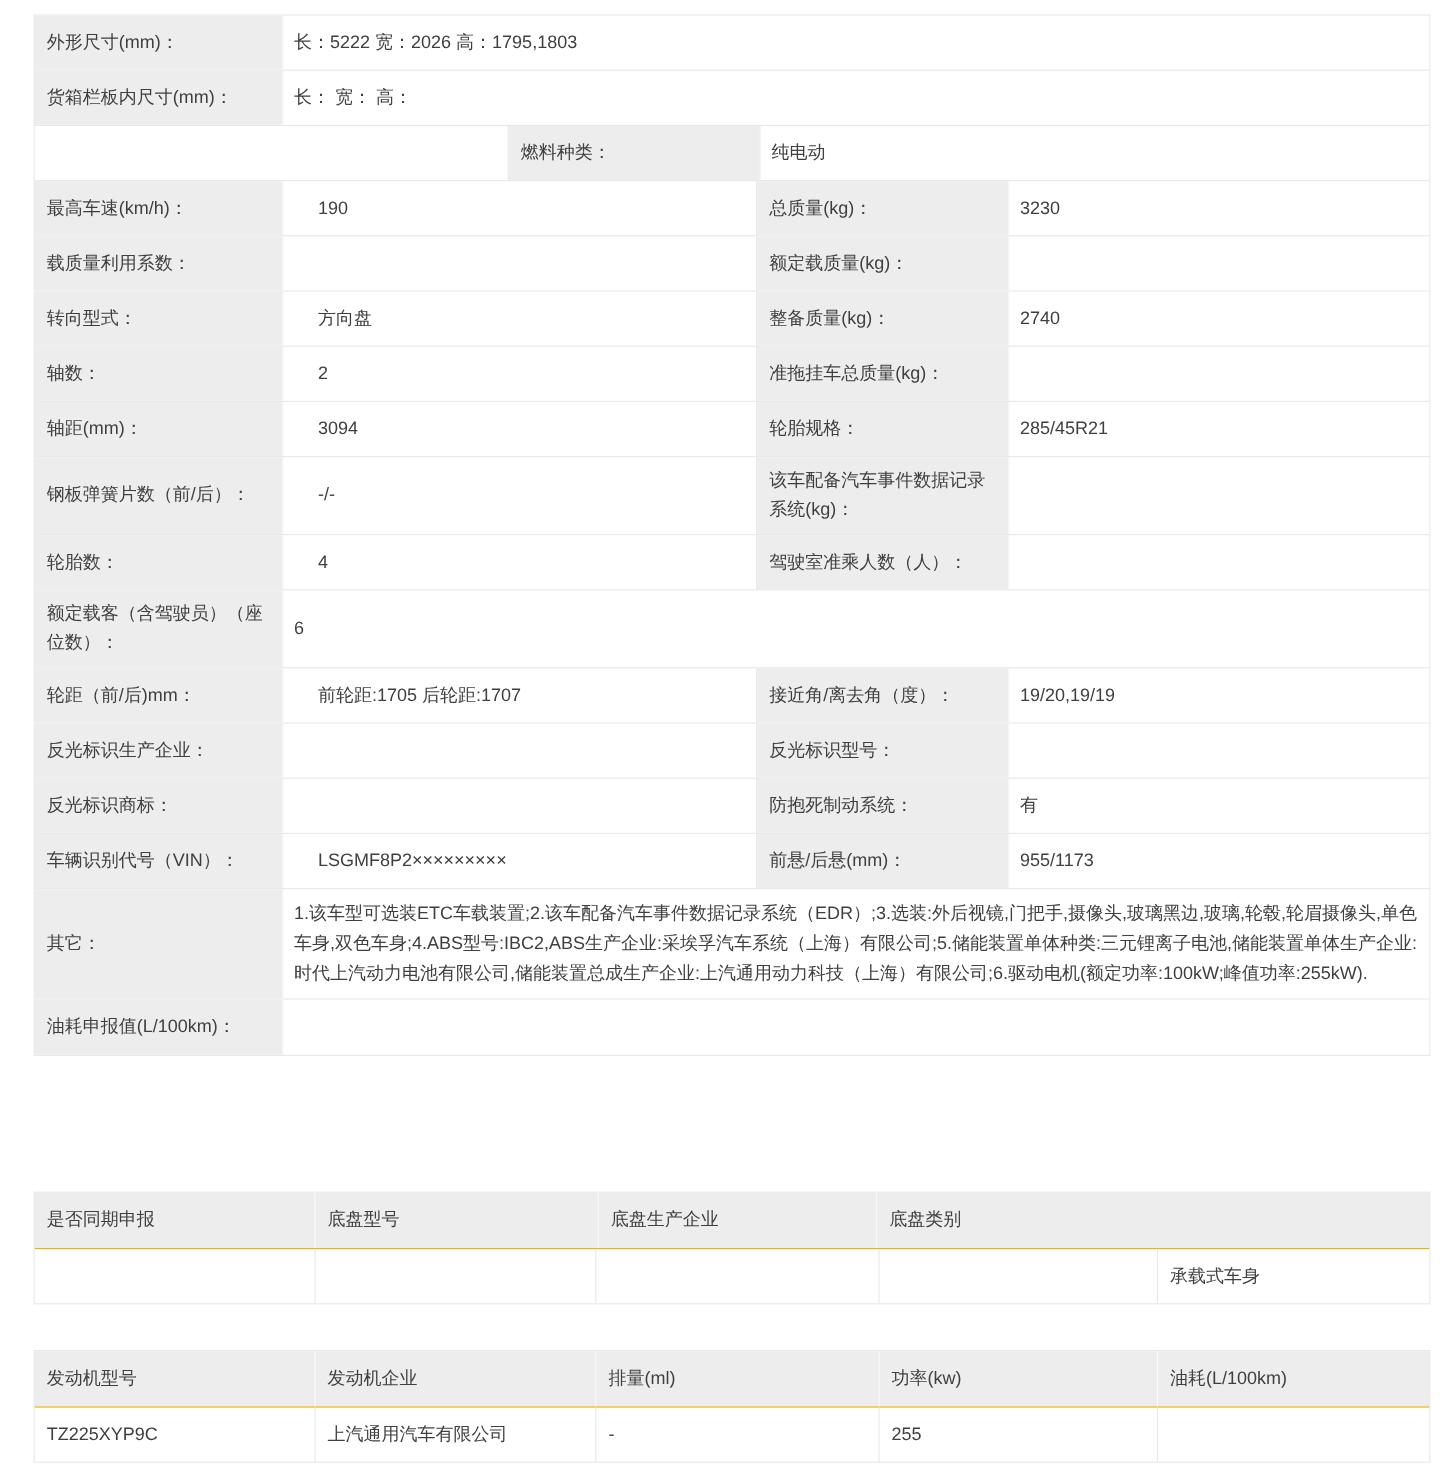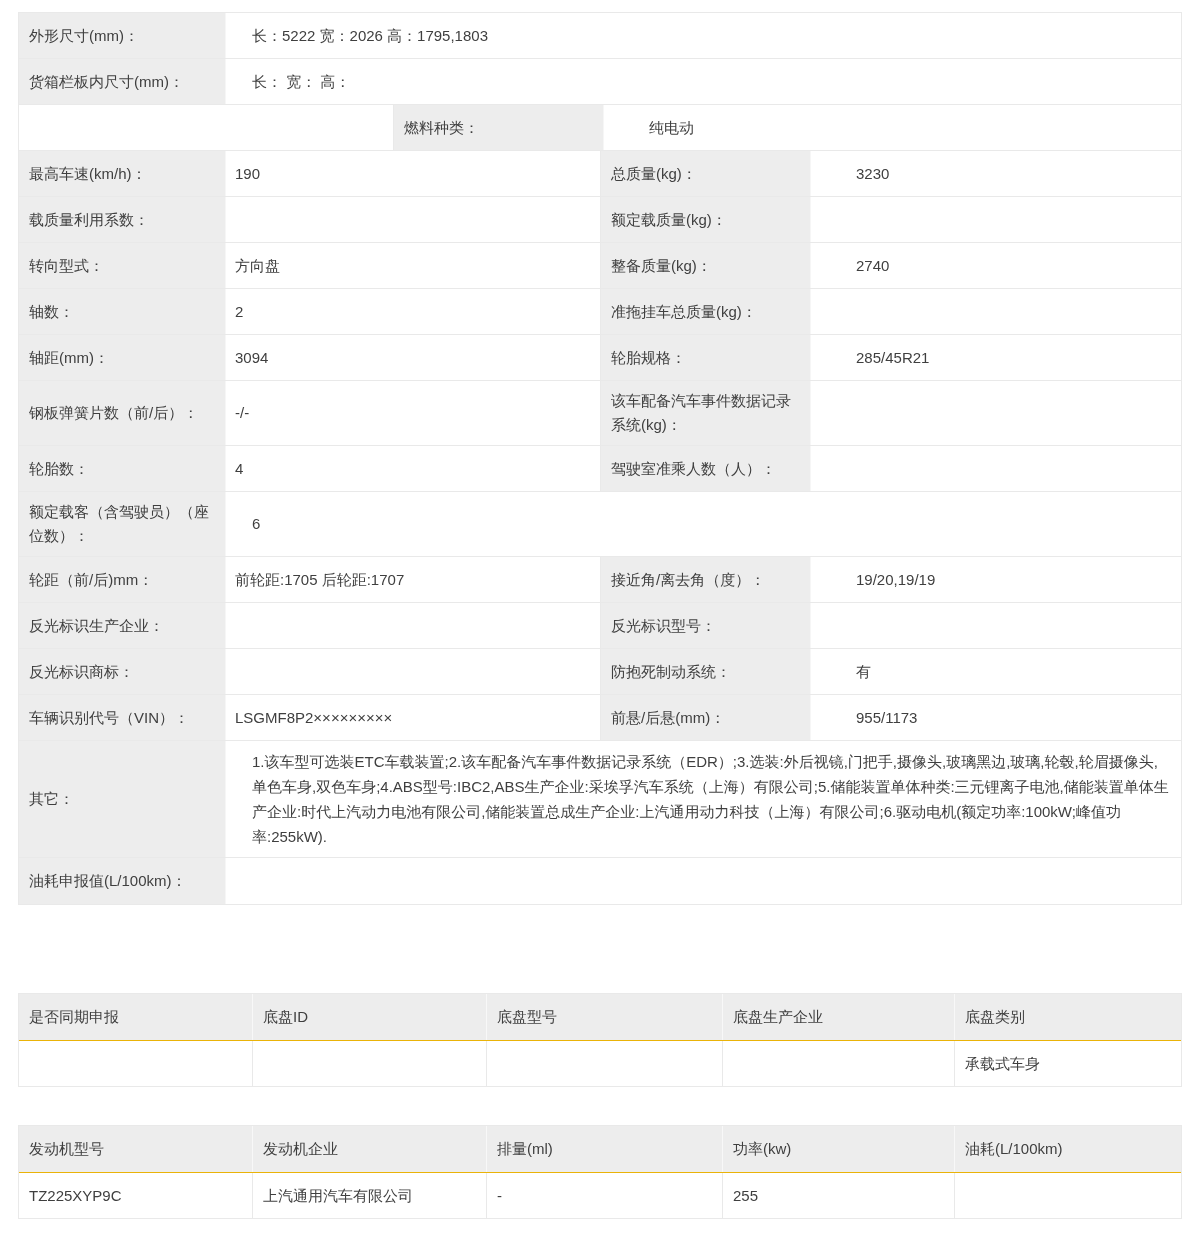--- a/index.html
+++ b/index.html
@@ -12,37 +12,37 @@
   html,body{margin:0;padding:0;}
   body{
     width:1200px;height:1236px;
     background:var(--page-bg);
     font-family:"Liberation Sans","DejaVu Sans",sans-serif;
     color:var(--text);
     font-size:15px;
   }
   .page{position:relative;width:1200px;height:1236px;overflow:hidden;}
   .tbl{
-    position:absolute;left:18px;width:1164px;
+    position:absolute;left:28px;width:1164px;
     border:1px solid var(--border);
     background:#fff;
   }
   #spec-table{top:12px;}
   #chassis-table{top:993px;}
   #engine-table{top:1125px;}
 
   .spec-row{display:flex;align-items:stretch;border-bottom:1px solid var(--border);min-height:46px;}
   .spec-row:last-child{border-bottom:none;}
   .cell{display:flex;align-items:center;padding:8px 10px;line-height:24px;}
   .lbl{background:var(--label-bg);border-right:1px solid #f6f6f6;}
   .lbl1{width:207px;flex:none;}
-  .val1{width:375px;flex:none;border-right:1px solid var(--border);padding-left:9px;}
+  .val1{width:375px;flex:none;border-right:1px solid var(--border);padding-left:9px;margin-left:20px;}
   .lbl2{width:210px;flex:none;}
-  .val2{flex:1;padding-left:9px;margin-left:36px;}
-  .valfull{flex:1;padding-left:9px;margin-left:17px;}
+  .val2{flex:1;padding-left:9px;}
+  .valfull{flex:1;padding-left:9px;}
   .val-long{line-height:25px;align-items:center;}
 
   .grid-row{display:flex;align-items:stretch;min-height:46px;}
   .grid-head{background:var(--label-bg);}
   .grid-head .gcell{border-right:1px solid #f8f8f8;}
   .grid-body{border-top:1px solid #eab308;}
   .grid-body .gcell{border-right:1px solid var(--border);}
   .gcell{display:flex;align-items:center;padding:8px 10px;line-height:24px;}
   .gcell:last-child{border-right:none;}
   .c0{width:234px;flex:none;}
@@ -144,21 +144,20 @@
         <div class="cell valfull val-long">1.该车型可选装ETC车载装置;2.该车配备汽车事件数据记录系统（EDR）;3.选装:外后视镜,门把手,摄像头,玻璃黑边,玻璃,轮毂,轮眉摄像头,单色车身,双色车身;4.ABS型号:IBC2,ABS生产企业:采埃孚汽车系统（上海）有限公司;5.储能装置单体种类:三元锂离子电池,储能装置单体生产企业:时代上汽动力电池有限公司,储能装置总成生产企业:上汽通用动力科技（上海）有限公司;6.驱动电机(额定功率:100kW;峰值功率:255kW).</div>
       </div>
       <div class="spec-row">
         <div class="cell lbl lbl1">油耗申报值(L/100km)：</div>
         <div class="cell valfull"></div>
       </div>
     </div>
   <div id="chassis-table" class="tbl">
       <div class="grid-row grid-head">
         <div class="gcell c0">是否同期申报</div>
-        <div class="gcell c1">底盘ID</div>
         <div class="gcell c2">底盘型号</div>
         <div class="gcell c3">底盘生产企业</div>
         <div class="gcell c4">底盘类别</div>
       </div>
       <div class="grid-row grid-body">
         <div class="gcell c0"></div>
         <div class="gcell c1"></div>
         <div class="gcell c2"></div>
         <div class="gcell c3"></div>
         <div class="gcell c4">承载式车身</div>

